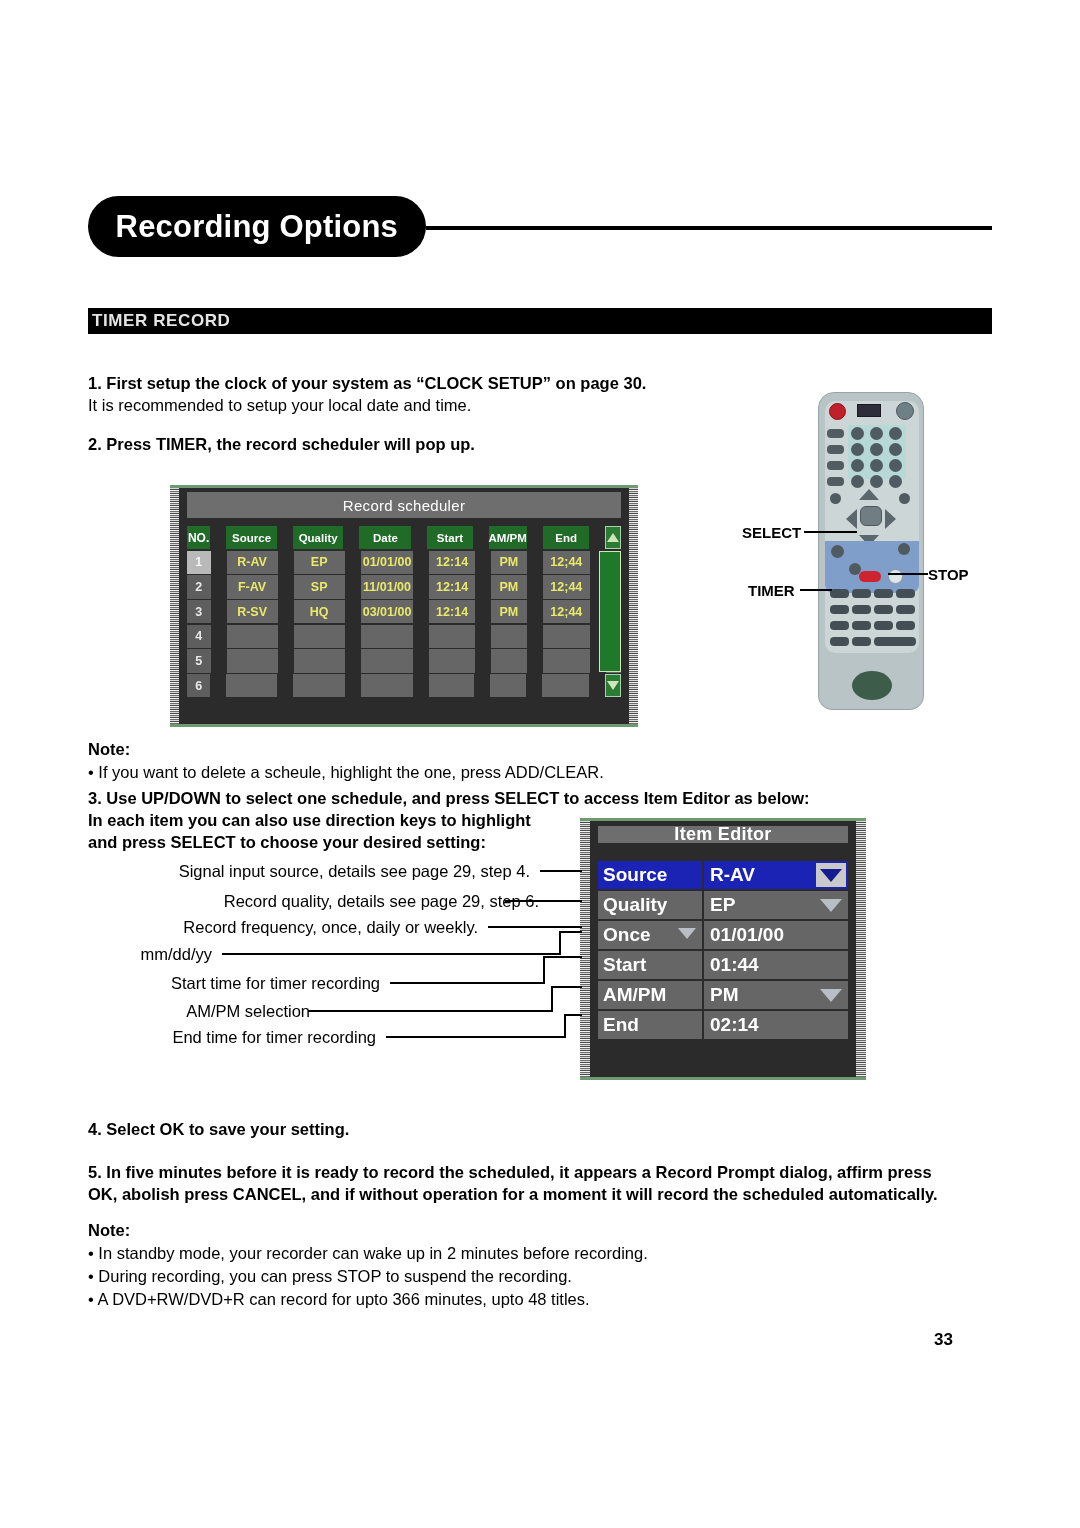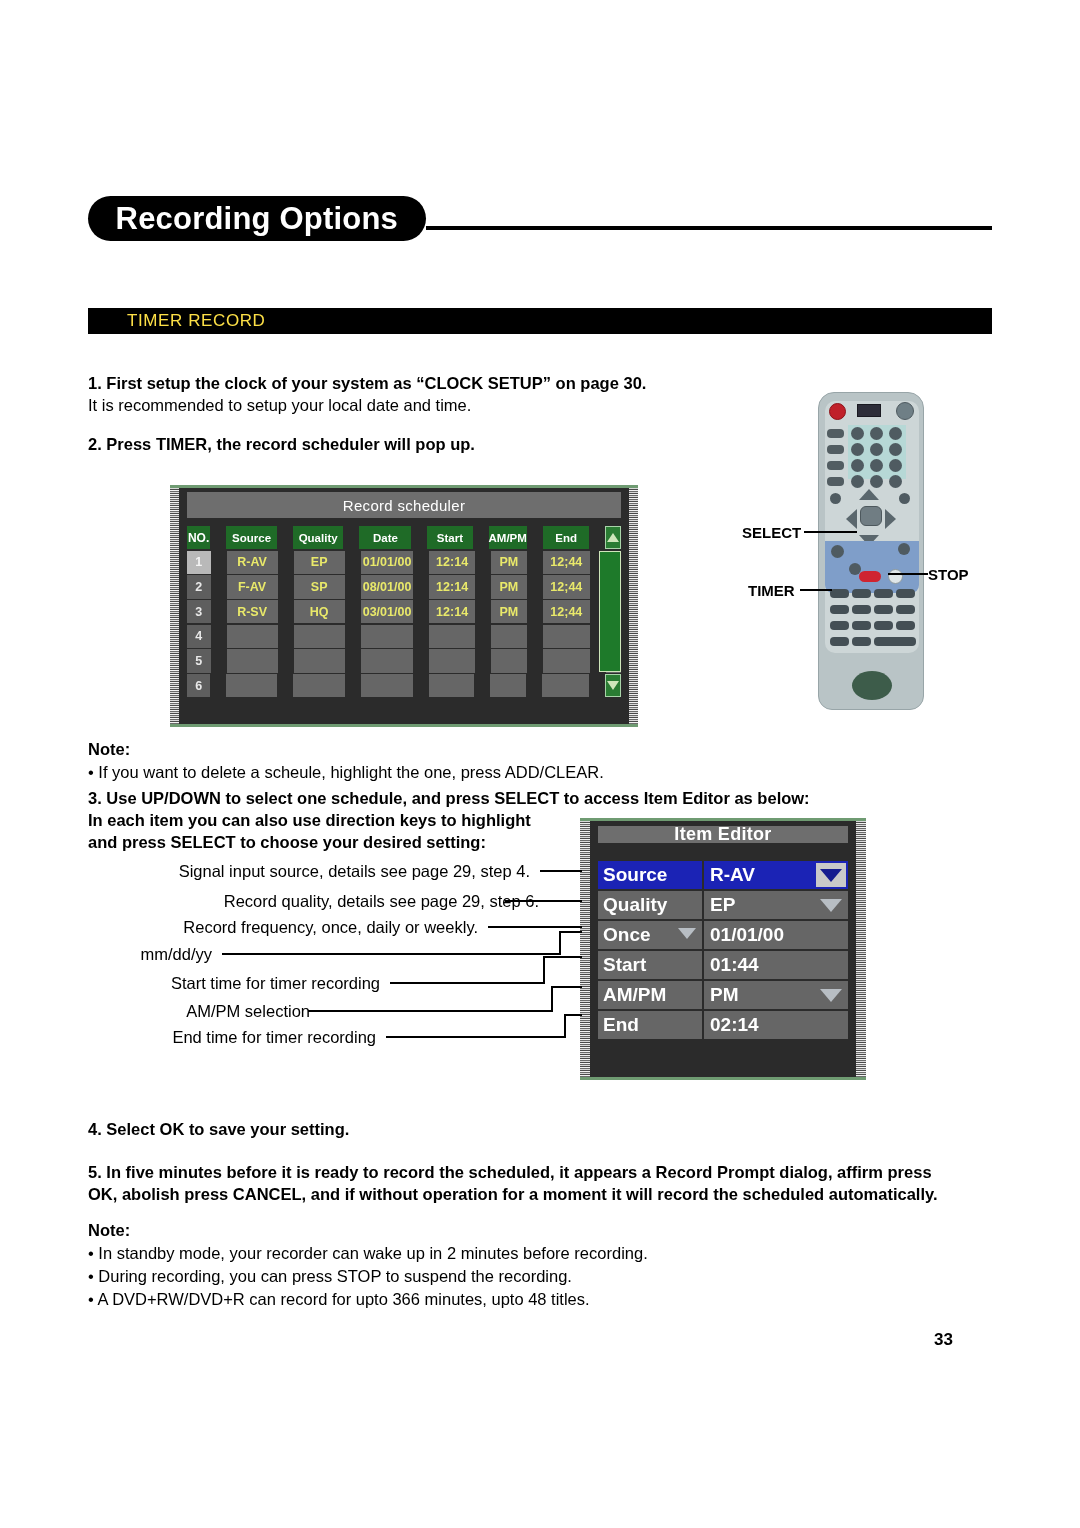--- a/index.html
+++ b/index.html
@@ -22,21 +22,21 @@
     left: 88px;
     top: 196px;
     width: 904px;
     height: 66px;
   }
   .header-pill {
     position: absolute;
     left: 0;
     top: 0;
     width: 338px;
-    height: 45px;
+    height: 61px;
     background: #000000;
     border-radius: 32px;
     display: flex;
     align-items: center;
     justify-content: flex-end;
     box-sizing: border-box;
     padding-right: 28px;
   }
   .header-pill-text {
     color: #ffffff;
@@ -61,25 +61,24 @@
     top: 308px;
     width: 904px;
     height: 26px;
     background: #000000;
     display: flex;
     align-items: center;
     padding-left: 4px;
     box-sizing: border-box;
   }
   .section-bar-text {
-    color: #fde047;
+    color: #e5e5e5;
     font-size: 17px;
-    font-weight: normal;
+    font-weight: bold;
     letter-spacing: 0.6px;
-    margin-left: 35px;
   }
 
   
   .txt {
     position: absolute;
     font-size: 16.5px;
     line-height: 23px;
     color: #000000;
     white-space: nowrap;
   }
@@ -588,21 +587,21 @@
       <div class="cell c-start">12:14</div>
       <div class="cell c-ampm">PM</div>
       <div class="cell c-end">12;44</div>
       <div class="cell c-scroll"></div>
     </div>
 
     <div class="sched-row body-row">
       <div class="cell c-no cno">2</div>
       <div class="cell c-source">F-AV</div>
       <div class="cell c-quality">SP</div>
-      <div class="cell c-date">08/01/00</div>
+      <div class="cell c-date">11/01/00</div>
       <div class="cell c-start">12:14</div>
       <div class="cell c-ampm">PM</div>
       <div class="cell c-end">12;44</div>
       <div class="cell c-scroll"></div>
     </div>
 
     <div class="sched-row body-row">
       <div class="cell c-no cno">3</div>
       <div class="cell c-source">R-SV</div>
       <div class="cell c-quality">HQ</div>

